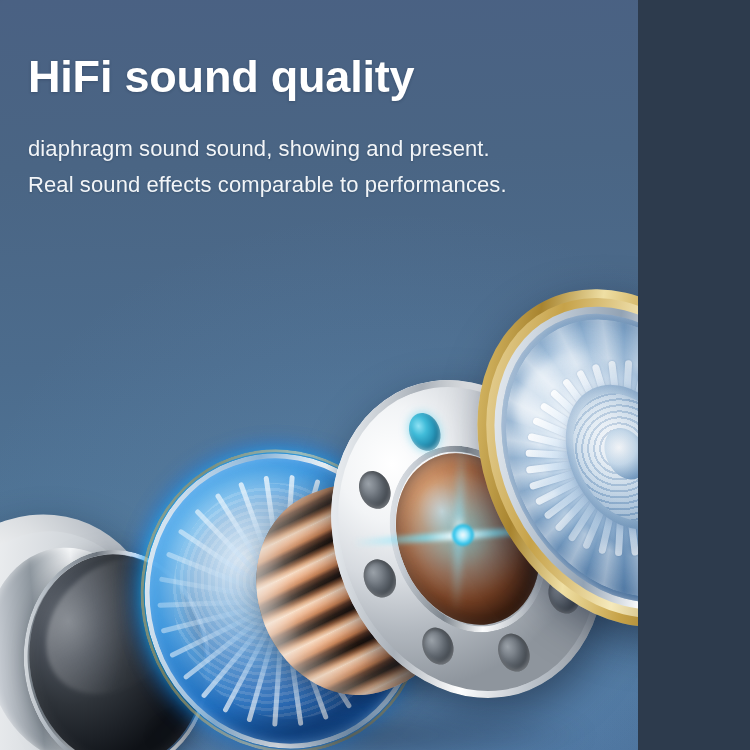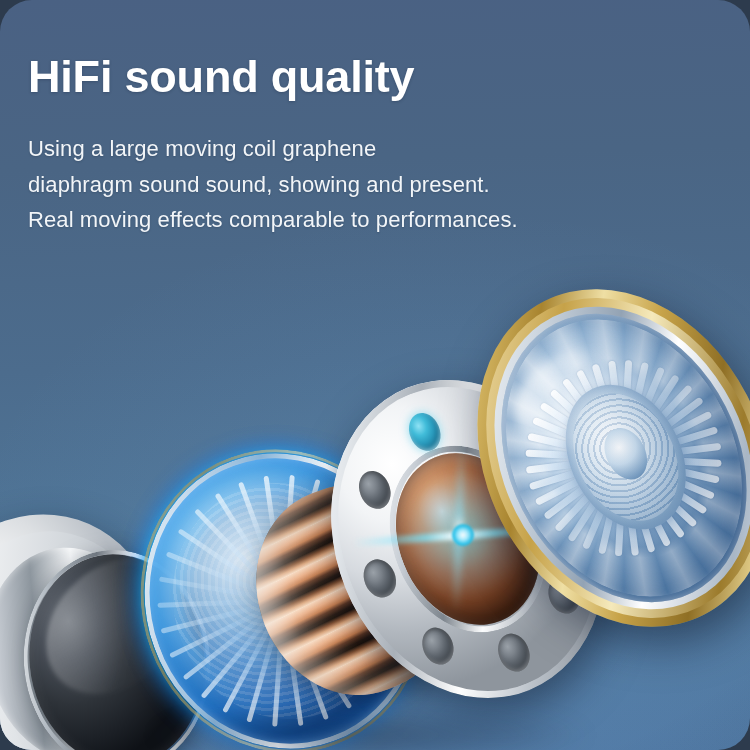--- a/index.html
+++ b/index.html
@@ -1,25 +1,24 @@
 <!DOCTYPE html>
 <html><head>
 <meta charset="utf-8">
 <title>HiFi sound quality</title>
 <style>
   html,body{margin:0;padding:0;background:#2d3b4d;}
   *{box-sizing:border-box;}
 
   .poster{
     position:relative;
-    width:750px;height:750px;
+    width:638px;height:750px;
     overflow:hidden;
     font-family:"Liberation Sans","DejaVu Sans",sans-serif;
     background:linear-gradient(178deg,#4a6183 0%,#4a6584 22%,#4c6c8d 48%,#507698 72%,#5179a4 100%);
-    border-radius:32px;
   }
 
   
   .bg-wash{
     position:absolute;inset:0;
     background:radial-gradient(120% 80% at 62% 72%, rgba(120,180,230,.18) 0%, rgba(120,180,230,0) 55%);
     pointer-events:none;
   }
   .bg-vignette{
     position:absolute;inset:0;
@@ -535,19 +534,18 @@
 
   </div>
 
   <div class="bg-vignette"></div>
 
   <div class="text-block">
     <h1 class="headline">
       <span class="l1">HiFi sound quality</span>
     </h1>
     <p class="subcopy">
-      <span>Using a large moving coil graphene</span>
       <span>diaphragm sound sound, showing and present.</span>
-      <span>Real moving effects comparable to performances.</span>
+      <span>Real sound effects comparable to performances.</span>
     </p>
   </div>
 
 </div>
 
 </body></html>

